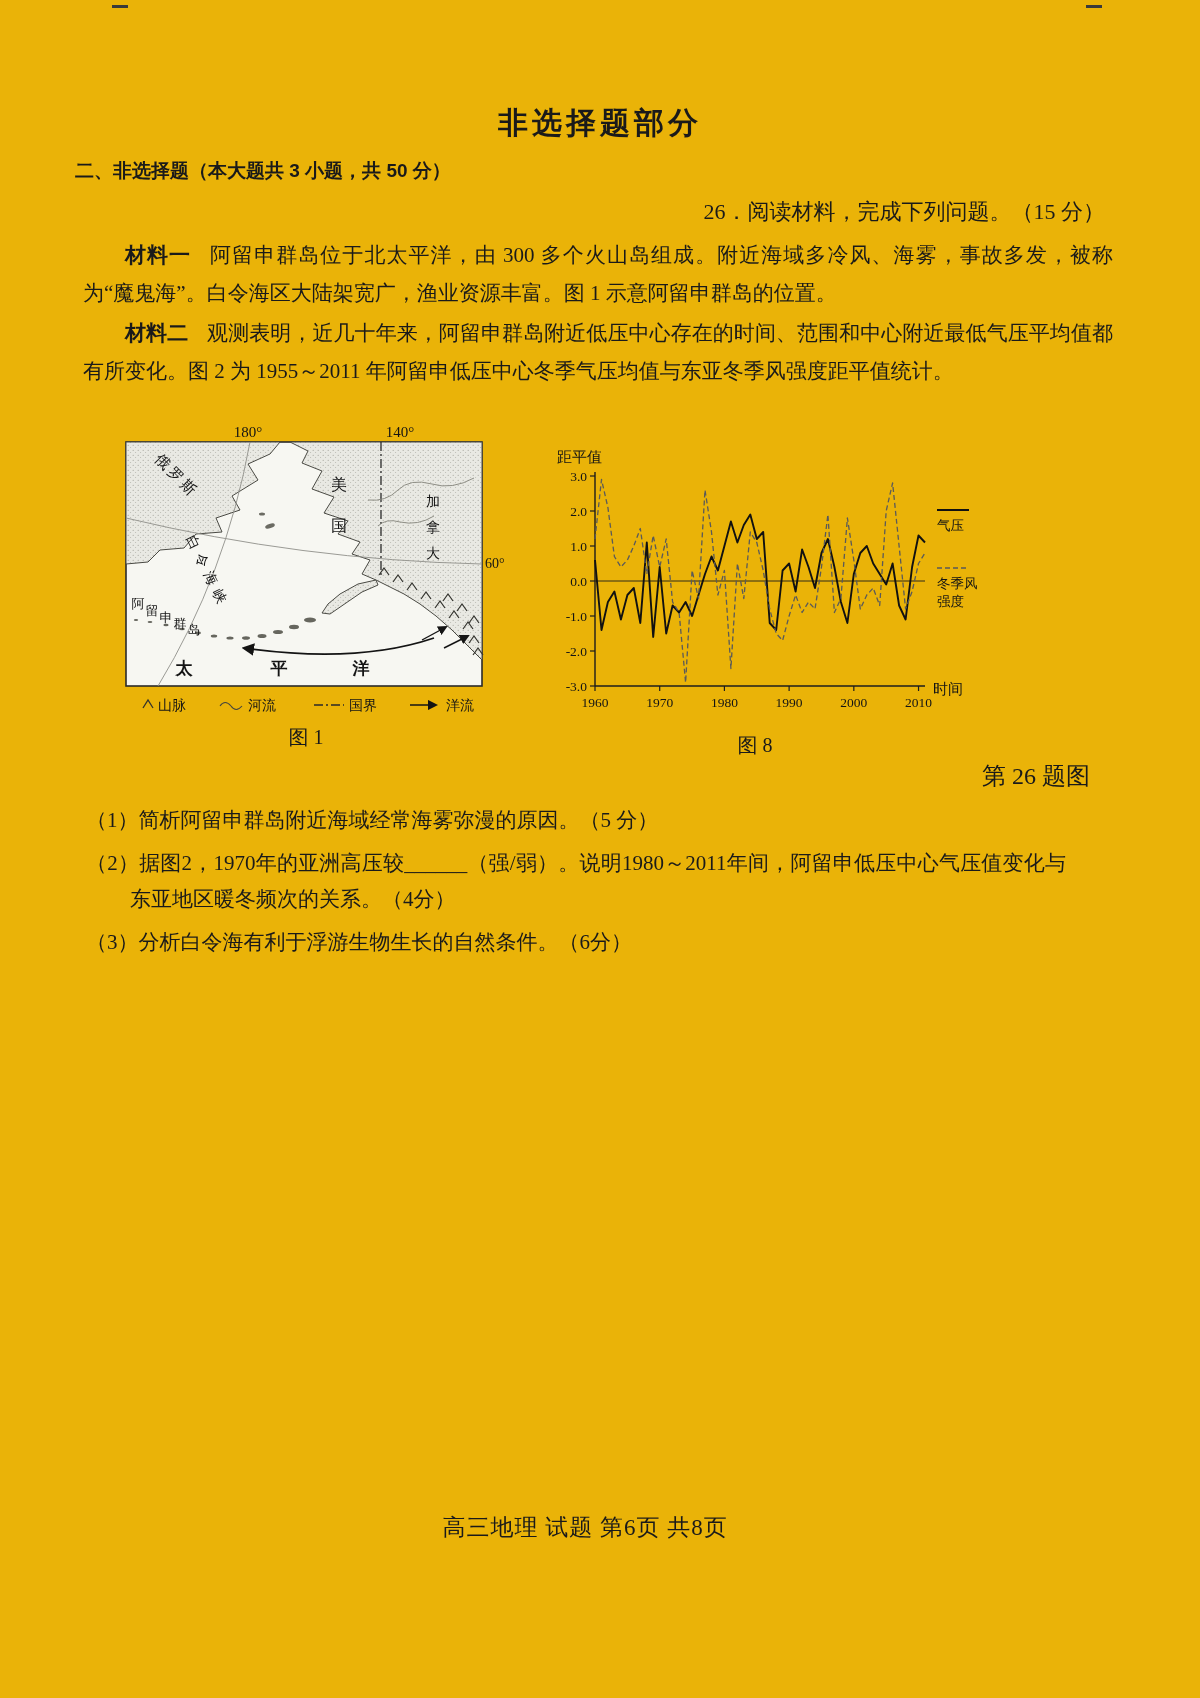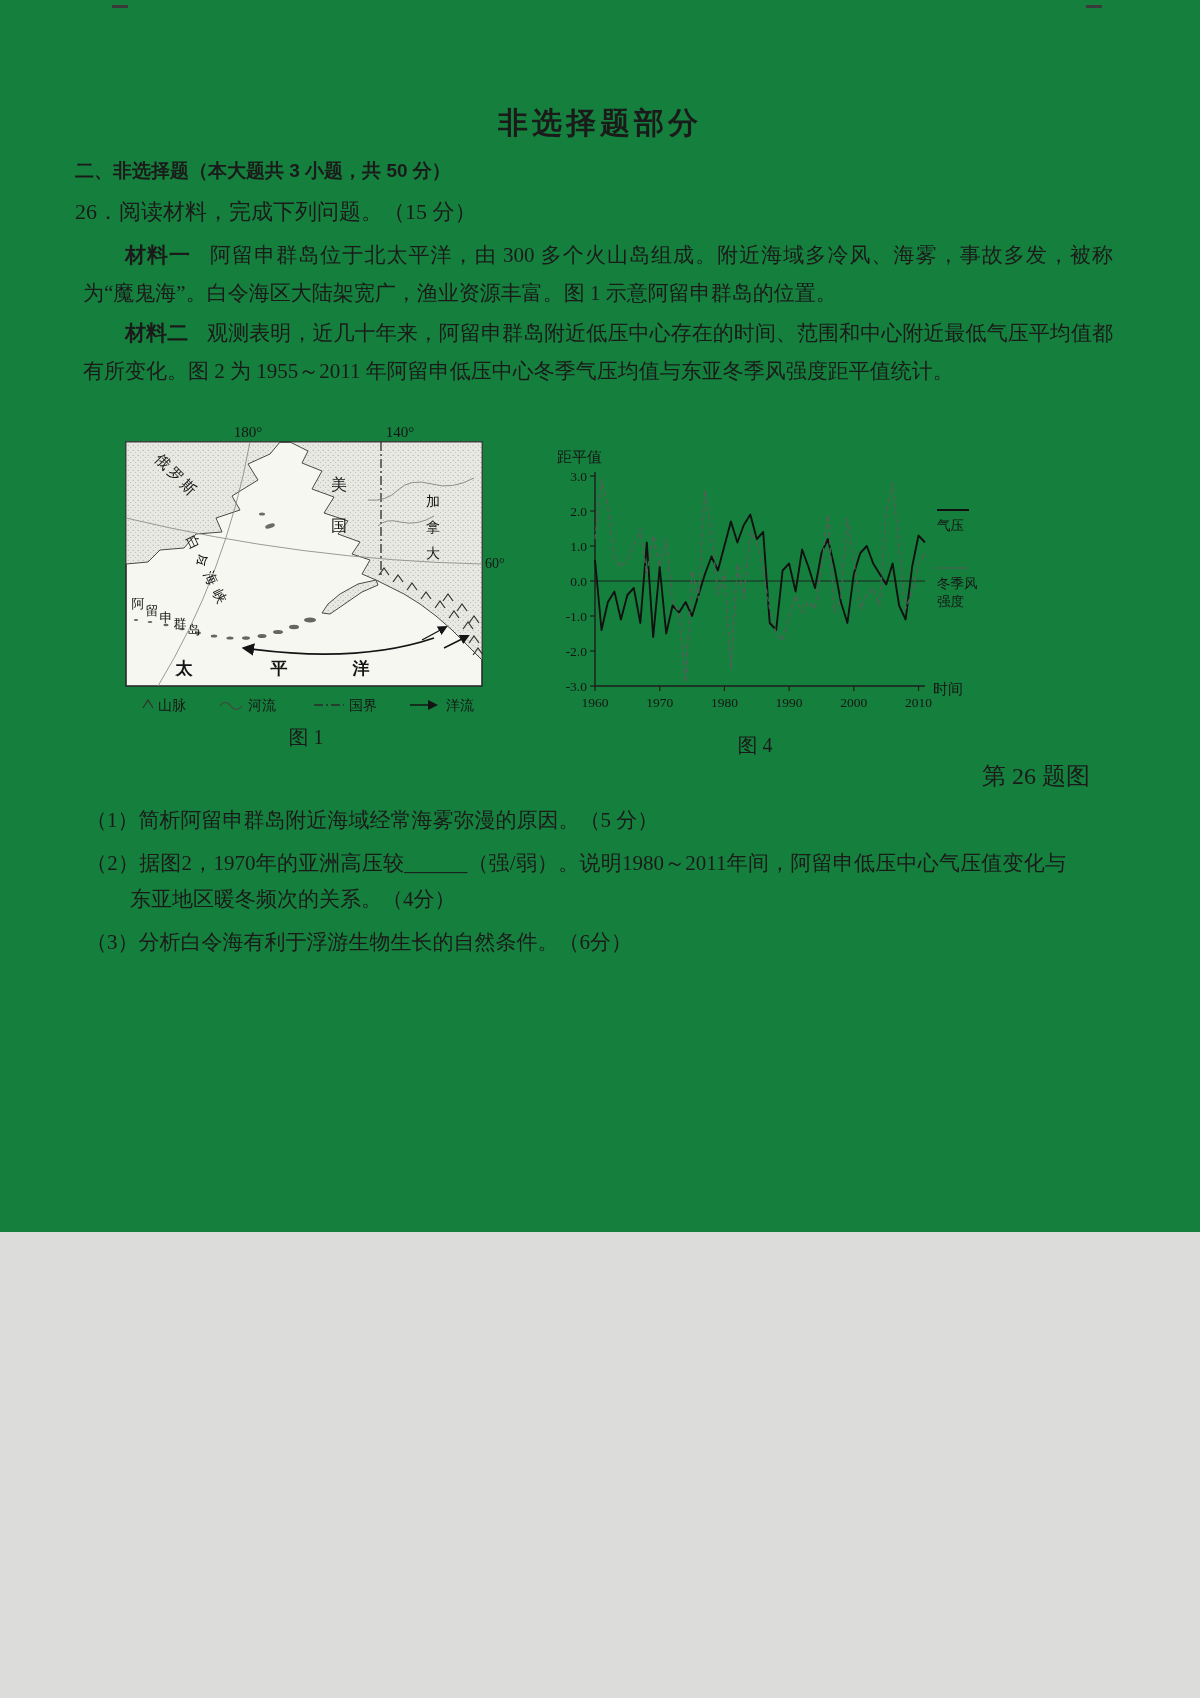--- a/index.html
+++ b/index.html
@@ -1,36 +1,36 @@
 <!DOCTYPE html>
 <html><head>
 <meta charset="utf-8">
 <style>
   html,body { margin:0; padding:0; background:#dcdcda; }
   .page {
-    position:relative; width:1200px; height:1232px;
-    background:#15803d; overflow:hidden;
+    position:relative; width:1200px; height:1698px;
+    background:#eab308; overflow:hidden;
     font-family:"Liberation Serif","DejaVu Serif",serif;
     color:#1a1a1a;
   }
   .abs { position:absolute; }
   .artifact-layer { position:absolute; inset:0; pointer-events:none; }
   .mark { position:absolute; background:#3a3a3a; }
 
   .doc-title {
     top:103px; left:0; right:0; text-align:center;
     font-family:"Liberation Sans","DejaVu Sans",sans-serif;
     font-weight:700; font-size:30px; letter-spacing:4px;
   }
   .section-header {
     top:158px; left:75px; width:1030px;
     font-family:"Liberation Sans","DejaVu Sans",sans-serif;
     font-weight:700; font-size:19px;
   }
-  .q26-line { top:197px; left:75px; width:1030px; font-size:22px; }
+  .q26-line { top:197px; left:75px; width:1030px; font-size:22px;text-align:right; }
 
   .para {
     left:75px; width:1030px; font-size:21px; line-height:38px;
     text-align:justify; margin:8px;
   }
   .para.indent { text-indent:2em; }
   .mlab { margin-right:0.9em; font-family:"Liberation Sans","DejaVu Sans",sans-serif; }
   .material1 { top:228px; }
   .material2 { top:306px; }
 
@@ -213,21 +213,21 @@
         <text x="12" y="20" font-size="15">距平值</text>
         <text x="388" y="252" font-size="15">时间</text>
         <polyline points="50.0,118.0 56.5,188.0 62.9,160.0 69.4,149.5 75.9,177.5 82.4,153.0 88.8,146.0 95.3,181.0 101.8,100.5 108.2,195.0 114.7,125.0 121.2,191.5 127.6,163.5 134.1,170.5 140.6,160.0 147.1,174.0 153.5,153.0 160.0,132.0 166.5,114.5 172.9,128.5 179.4,104.0 185.9,79.5 192.4,100.5 198.8,83.0 205.3,72.5 211.8,97.0 218.2,90.0 224.7,181.0 231.2,188.0 237.6,128.5 244.1,121.5 250.6,149.5 257.1,107.5 263.5,125.0 270.0,146.0 276.5,111.0 282.9,97.0 289.4,125.0 295.9,160.0 302.4,181.0 308.8,132.0 315.3,111.0 321.8,104.0 328.2,121.5 334.7,132.0 341.2,142.5 347.6,121.5 354.1,163.5 360.6,177.5 367.1,125.0 373.5,93.5 380.0,100.5" fill="none" stroke="#111" stroke-width="1.9" stroke-linejoin="round"></polyline>
         <polyline points="50.0,97.0 56.5,37.5 62.9,65.5 69.4,114.5 75.9,125.0 82.4,118.0 88.8,104.0 95.3,86.5 101.8,132.0 108.2,93.5 114.7,125.0 121.2,97.0 127.6,160.0 134.1,170.5 140.6,240.5 147.1,128.5 153.5,156.5 160.0,48.0 166.5,90.0 172.9,153.0 179.4,128.5 185.9,226.5 192.4,121.5 198.8,156.5 205.3,90.0 211.8,100.5 218.2,128.5 224.7,167.0 231.2,191.5 237.6,198.5 244.1,174.0 250.6,153.0 257.1,170.5 263.5,160.0 270.0,167.0 276.5,125.0 282.9,72.5 289.4,170.5 295.9,156.5 302.4,76.0 308.8,118.0 315.3,167.0 321.8,153.0 328.2,146.0 334.7,163.5 341.2,69.0 347.6,41.0 354.1,104.0 360.6,167.0 367.1,149.5 373.5,121.5 380.0,111.0" fill="none" stroke="#5a5a5a" stroke-width="1.3" stroke-linejoin="round" stroke-dasharray="5,3"></polyline>
         <line x1="392" y1="68" x2="424" y2="68" stroke="#111" stroke-width="2"></line>
         <text x="392" y="88" font-size="13.5">气压</text>
         <line x1="392" y1="126" x2="424" y2="126" stroke="#5a5a5a" stroke-width="1.3" stroke-dasharray="5,3"></line>
         <text x="392" y="146" font-size="13.5">冬季风</text>
         <text x="392" y="164" font-size="13.5">强度</text>
       </svg>
-    <div class="fig-caption">图 4</div>
+    <div class="fig-caption">图 8</div>
   </div>
 
   <div class="abs group-caption">第 26 题图</div>
 
   <div class="abs questions">
     <p class="question">（1）简析阿留申群岛附近海域经常海雾弥漫的原因。（5 分）</p>
     <p class="question">（2）据图2，1970年的亚洲高压较______（强/弱）。说明1980～2011年间，阿留申低压中心气压值变化与东亚地区暖冬频次的关系。（4分）</p>
     <p class="question">（3）分析白令海有利于浮游生物生长的自然条件。（6分）</p>
   </div>
 

